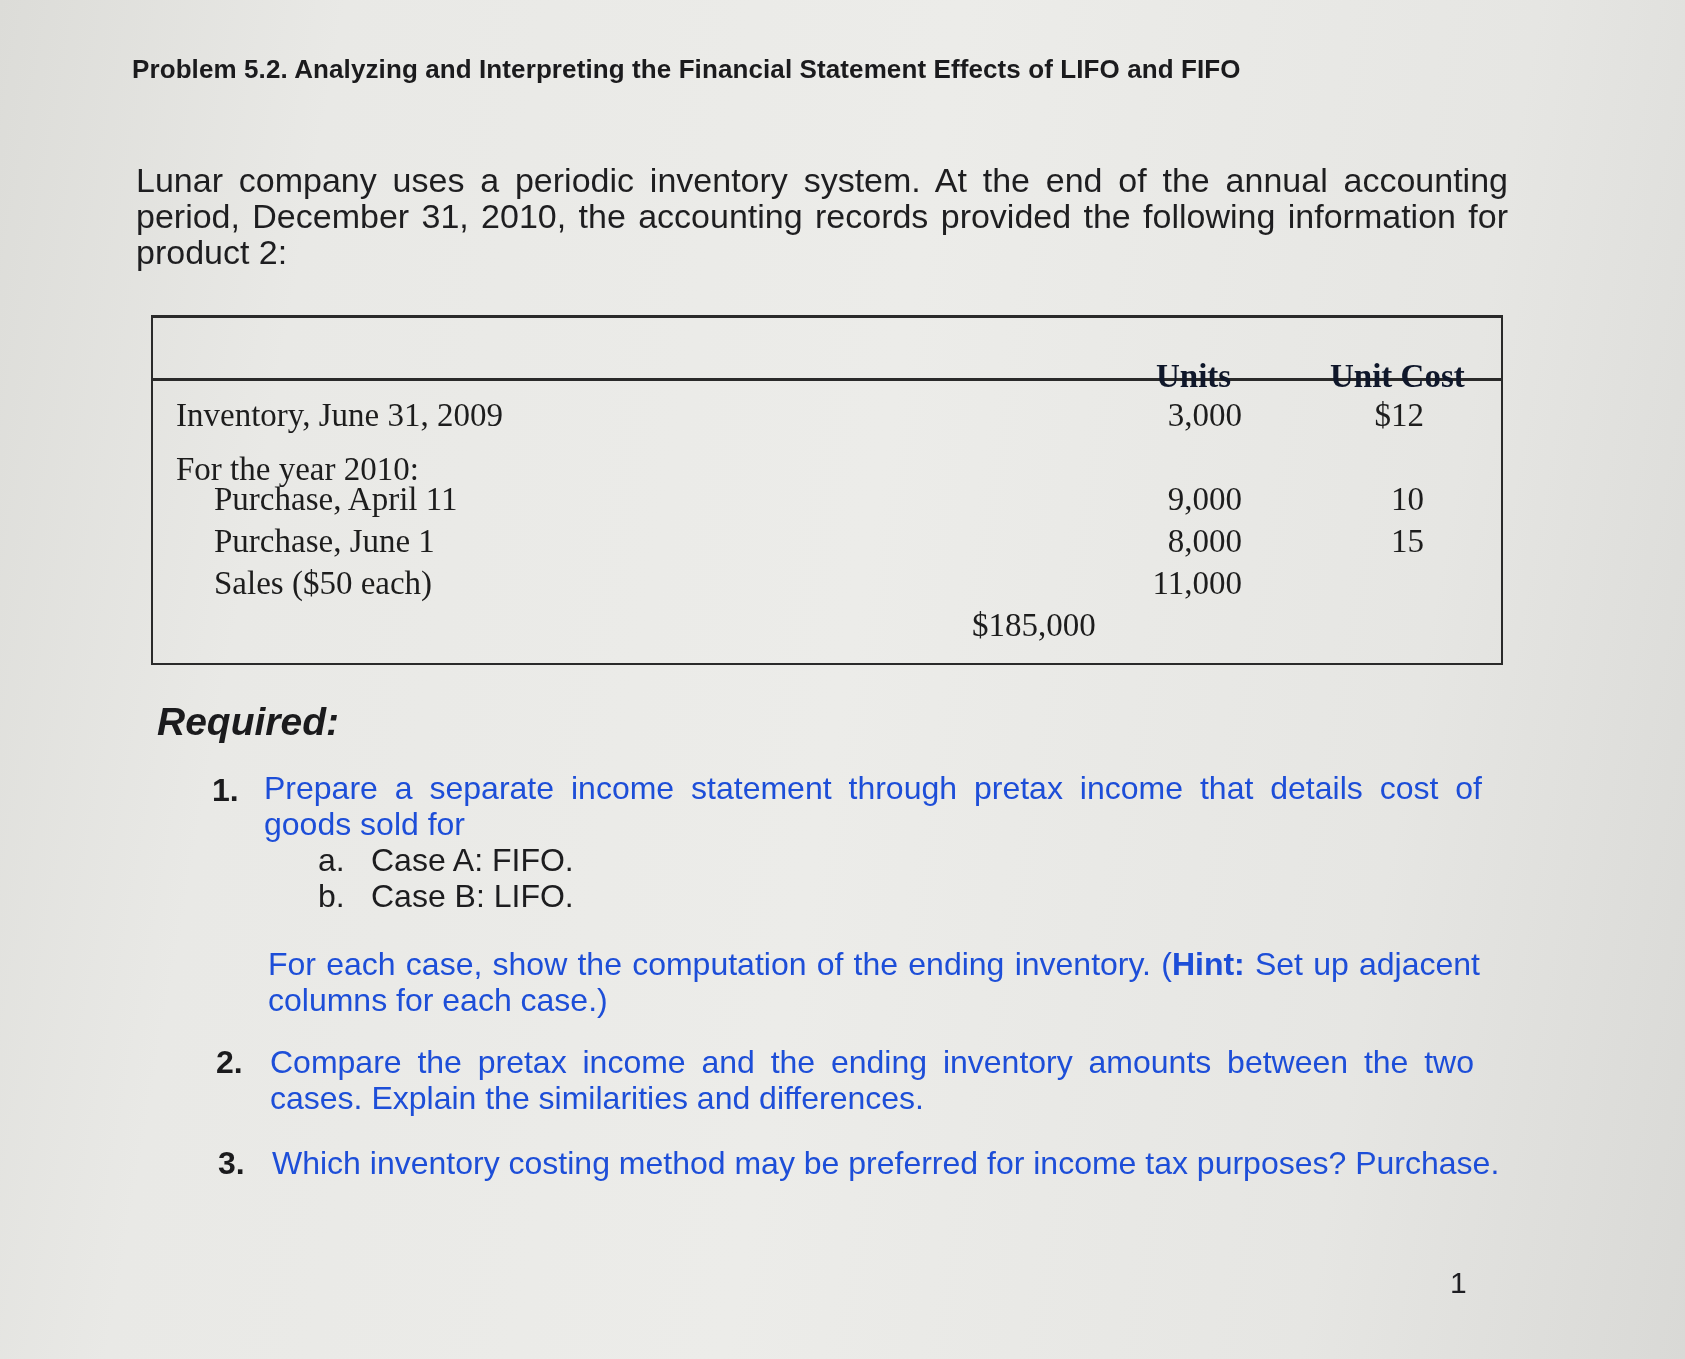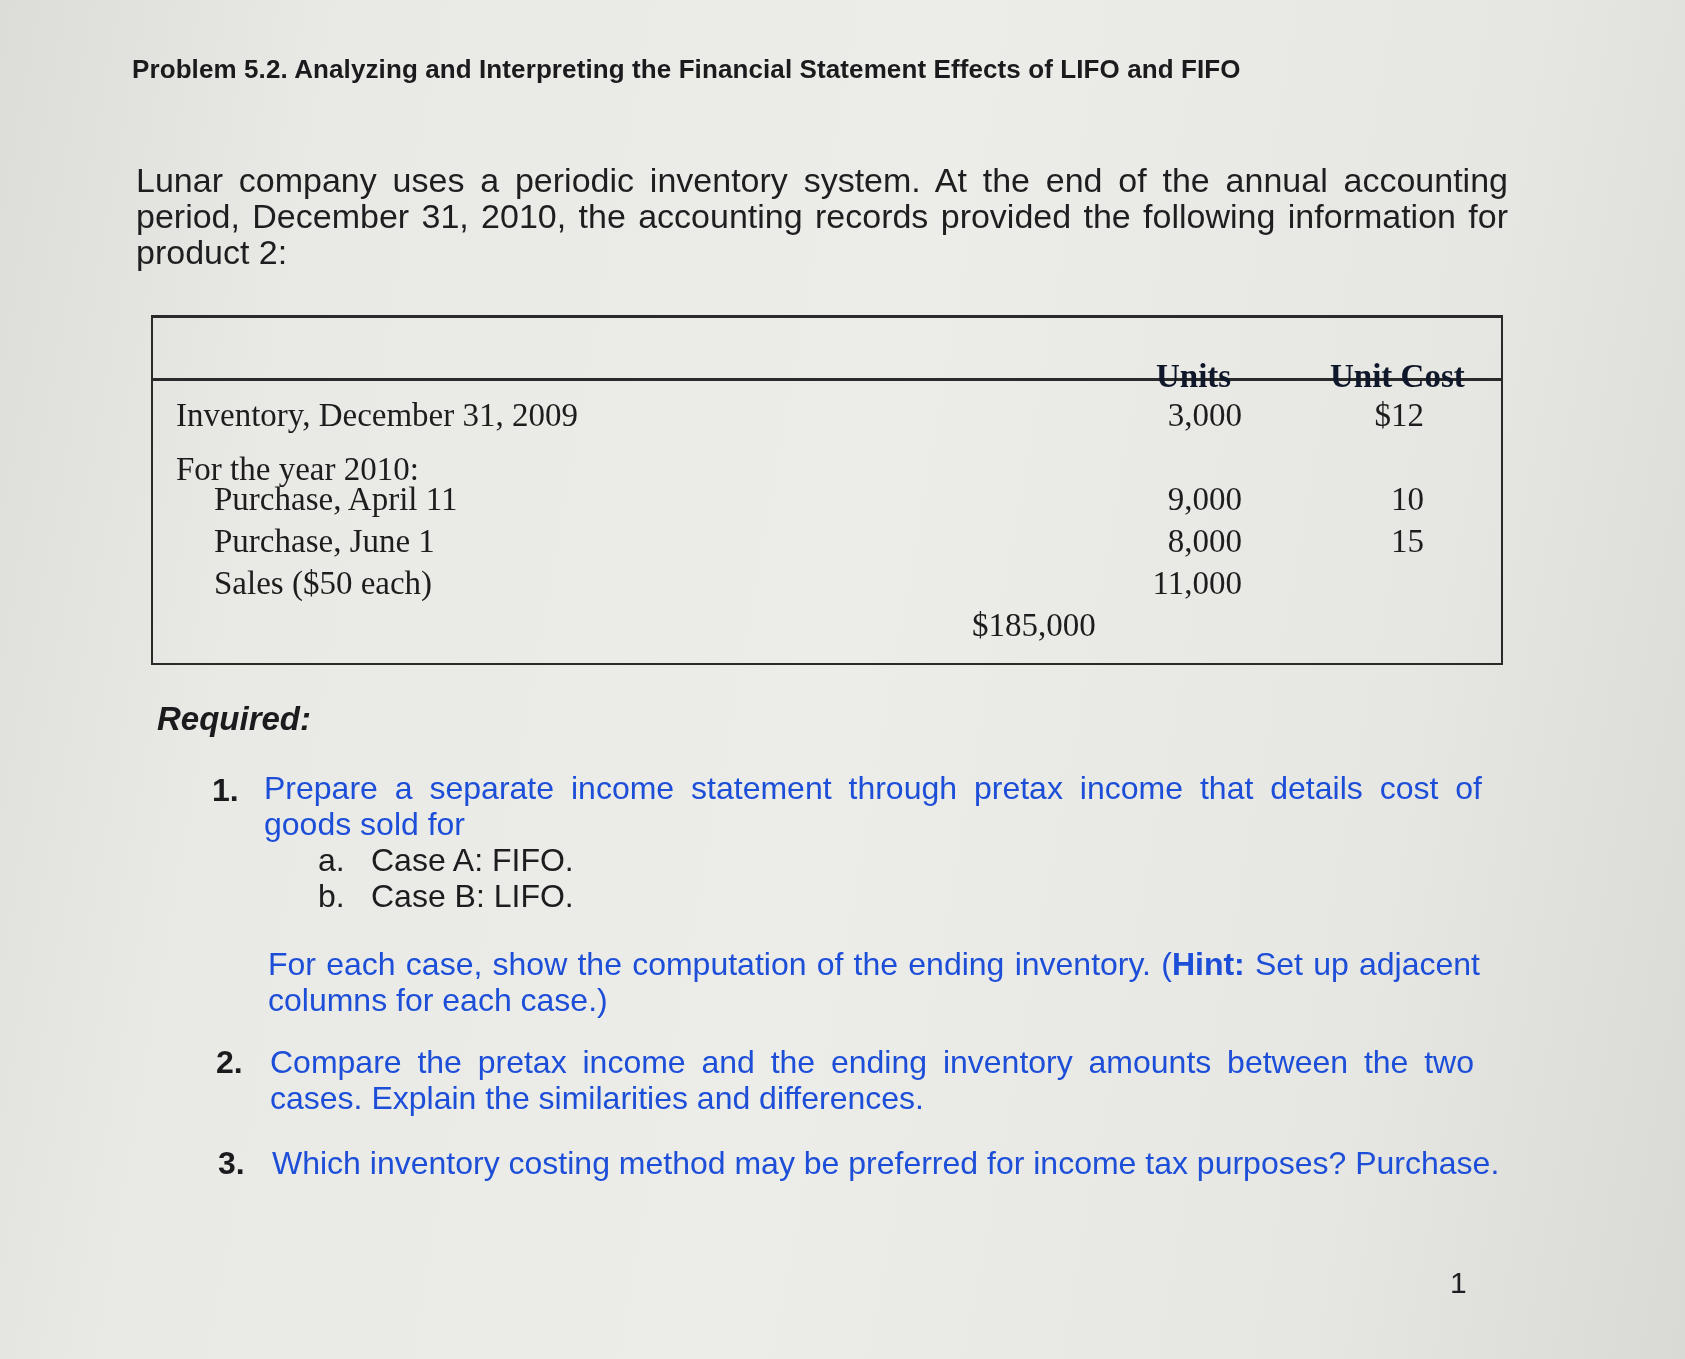--- a/index.html
+++ b/index.html
@@ -77,21 +77,21 @@
     }
     .row .label { position: absolute; left: 0; top: 0; white-space: nowrap; }
     .row .label.indent { left: 38px; }
     .row .units { position: absolute; right: 254px; top: 0; text-align: right; white-space: nowrap; }
     .row .cost { position: absolute; right: 72px; top: 0; text-align: right; white-space: nowrap; }
     .row .amount { position: absolute; left: 796px; top: 0; white-space: nowrap; }
 
     .required {
       left: 157px;
       top: 700px;
-      font-size: 33px;
+      font-size: 39px;
       font-weight: bold;
       font-style: italic;
       color: #1b1b1d;
     }
 
     .q-num {
       font-size: 32px;
       font-weight: bold;
       color: #1b1b1d;
     }
@@ -132,21 +132,21 @@
 <div class="abs title">Problem 5.2. Analyzing and Interpreting the Financial Statement Effects of LIFO and FIFO</div>
 
 <div class="abs intro">Lunar company uses a periodic inventory system. At the end of the annual accounting period, December 31, 2010, the accounting records provided the following information for product 2:</div>
 
 <div class="abs data-box"></div>
 <div class="abs header-rule"></div>
 <div class="abs col-head units">Units</div>
 <div class="abs col-head cost">Unit Cost</div>
 
 <div class="abs row" style="top:394px;">
-  <span class="label">Inventory, December 31, 2009</span>
+  <span class="label">Inventory, June 31, 2009</span>
   <span class="units">3,000</span>
   <span class="cost">$12</span>
 </div>
 <div class="abs row" style="top:448px;text-align:center;">
   <span class="label">For the year 2010:</span>
 </div>
 <div class="abs row" style="top:478px;">
   <span class="label indent">Purchase, April 11</span>
   <span class="units">9,000</span>
   <span class="cost">10</span>

